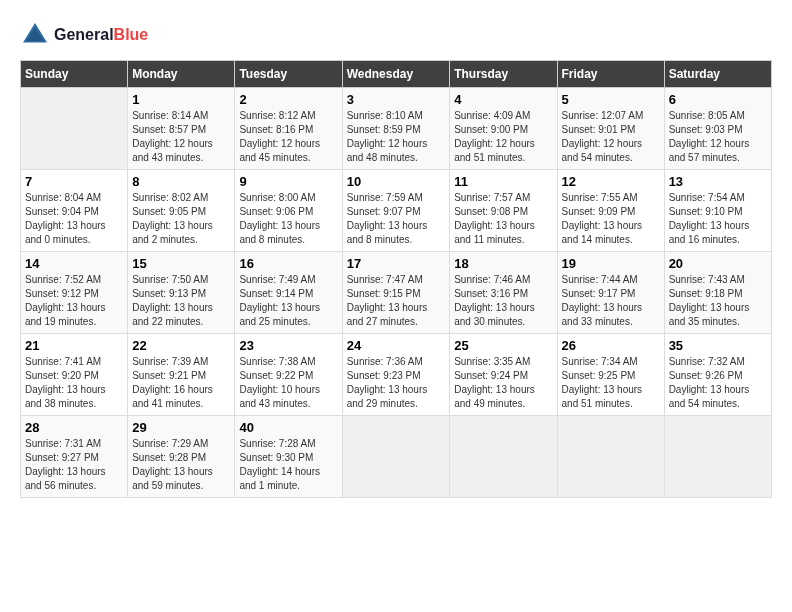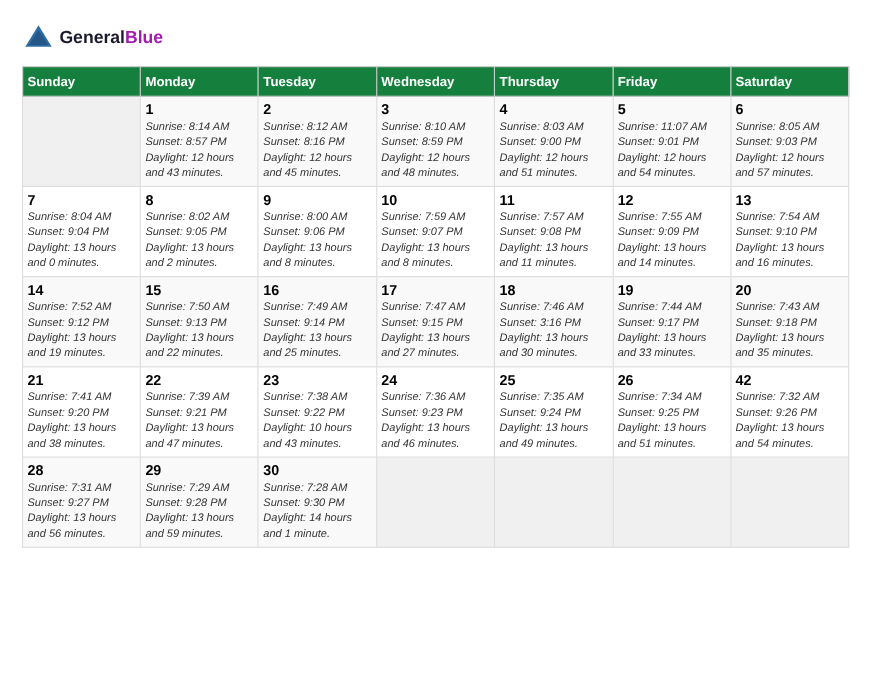--- a/index.html
+++ b/index.html
@@ -36,21 +36,21 @@
     .location {
       font-size: 14px;
       color: #333;
     }
     table {
       width: 100%;
       border-collapse: collapse;
       font-size: 11px;
     }
     thead tr th {
-      background-color: #15803d;
+      background-color: #404040;
       color: #fff;
       padding: 6px 4px;
       text-align: left;
       font-size: 12px;
       font-weight: bold;
       border: 1px solid #ccc;
     }
     tbody tr td {
       vertical-align: top;
       padding: 4px;
@@ -67,37 +67,36 @@
     .day-number {
       font-weight: bold;
       font-size: 13px;
       display: block;
       margin-bottom: 2px;
     }
     .day-info {
       font-size: 10px;
       color: #333;
       line-height: 1.4;
-      font-style: italic;
     }
     .empty-cell {
       background-color: #f0f0f0 !important;
     }
   </style>
 </head>
 <body>
 
 <div class="header">
   <div class="logo">
     <svg class="logo-icon" viewBox="0 0 40 40">
       <polygon points="20,4 36,30 4,30" fill="#2e6da4"></polygon>
       <polygon points="20,10 32,28 8,28" fill="#1a3a5c" opacity="0.4"></polygon>
     </svg>
     <div>
-      <div style="font-size:16px;font-weight:bold;color:#1a1a2e;">General<span style="color:#a21caf;">Blue</span></div>
+      <div style="font-size:16px;font-weight:bold;color:#1a1a2e;">General<span style="color:#ef4444;">Blue</span></div>
     </div>
   </div>
   <div class="title-area">
     <div class="month-title"></div>
     <div class="location"></div>
   </div>
 </div>
 
 <table>
   <thead>
@@ -134,29 +133,29 @@
         <span class="day-number">3</span>
         <div class="day-info">
           <div>Sunrise: 8:10 AM</div>
           <div>Sunset: 8:59 PM</div>
           <div>Daylight: 12 hours and 48 minutes.</div>
         </div>
       </td>
         <td>
         <span class="day-number">4</span>
         <div class="day-info">
-          <div>Sunrise: 8:03 AM</div>
+          <div>Sunrise: 4:09 AM</div>
           <div>Sunset: 9:00 PM</div>
           <div>Daylight: 12 hours and 51 minutes.</div>
         </div>
       </td>
         <td>
         <span class="day-number">5</span>
         <div class="day-info">
-          <div>Sunrise: 11:07 AM</div>
+          <div>Sunrise: 12:07 AM</div>
           <div>Sunset: 9:01 PM</div>
           <div>Daylight: 12 hours and 54 minutes.</div>
         </div>
       </td>
         <td>
         <span class="day-number">6</span>
         <div class="day-info">
           <div>Sunrise: 8:05 AM</div>
           <div>Sunset: 9:03 PM</div>
           <div>Daylight: 12 hours and 57 minutes.</div>
@@ -286,57 +285,57 @@
           <div>Sunrise: 7:41 AM</div>
           <div>Sunset: 9:20 PM</div>
           <div>Daylight: 13 hours and 38 minutes.</div>
         </div>
       </td>
         <td>
         <span class="day-number">22</span>
         <div class="day-info">
           <div>Sunrise: 7:39 AM</div>
           <div>Sunset: 9:21 PM</div>
-          <div>Daylight: 13 hours and 47 minutes.</div>
+          <div>Daylight: 16 hours and 41 minutes.</div>
         </div>
       </td>
         <td>
         <span class="day-number">23</span>
         <div class="day-info">
           <div>Sunrise: 7:38 AM</div>
           <div>Sunset: 9:22 PM</div>
           <div>Daylight: 10 hours and 43 minutes.</div>
         </div>
       </td>
         <td>
         <span class="day-number">24</span>
         <div class="day-info">
           <div>Sunrise: 7:36 AM</div>
           <div>Sunset: 9:23 PM</div>
-          <div>Daylight: 13 hours and 46 minutes.</div>
+          <div>Daylight: 13 hours and 29 minutes.</div>
         </div>
       </td>
         <td>
         <span class="day-number">25</span>
         <div class="day-info">
-          <div>Sunrise: 7:35 AM</div>
+          <div>Sunrise: 3:35 AM</div>
           <div>Sunset: 9:24 PM</div>
           <div>Daylight: 13 hours and 49 minutes.</div>
         </div>
       </td>
         <td>
         <span class="day-number">26</span>
         <div class="day-info">
           <div>Sunrise: 7:34 AM</div>
           <div>Sunset: 9:25 PM</div>
           <div>Daylight: 13 hours and 51 minutes.</div>
         </div>
       </td>
         <td>
-        <span class="day-number">42</span>
+        <span class="day-number">35</span>
         <div class="day-info">
           <div>Sunrise: 7:32 AM</div>
           <div>Sunset: 9:26 PM</div>
           <div>Daylight: 13 hours and 54 minutes.</div>
         </div>
       </td>
       </tr>
       <tr>
         <td>
         <span class="day-number">28</span>
@@ -348,21 +347,21 @@
       </td>
         <td>
         <span class="day-number">29</span>
         <div class="day-info">
           <div>Sunrise: 7:29 AM</div>
           <div>Sunset: 9:28 PM</div>
           <div>Daylight: 13 hours and 59 minutes.</div>
         </div>
       </td>
         <td>
-        <span class="day-number">30</span>
+        <span class="day-number">40</span>
         <div class="day-info">
           <div>Sunrise: 7:28 AM</div>
           <div>Sunset: 9:30 PM</div>
           <div>Daylight: 14 hours and 1 minute.</div>
         </div>
       </td>
         <td class="empty-cell"></td>
         <td class="empty-cell"></td>
         <td class="empty-cell"></td>
         <td class="empty-cell"></td>

